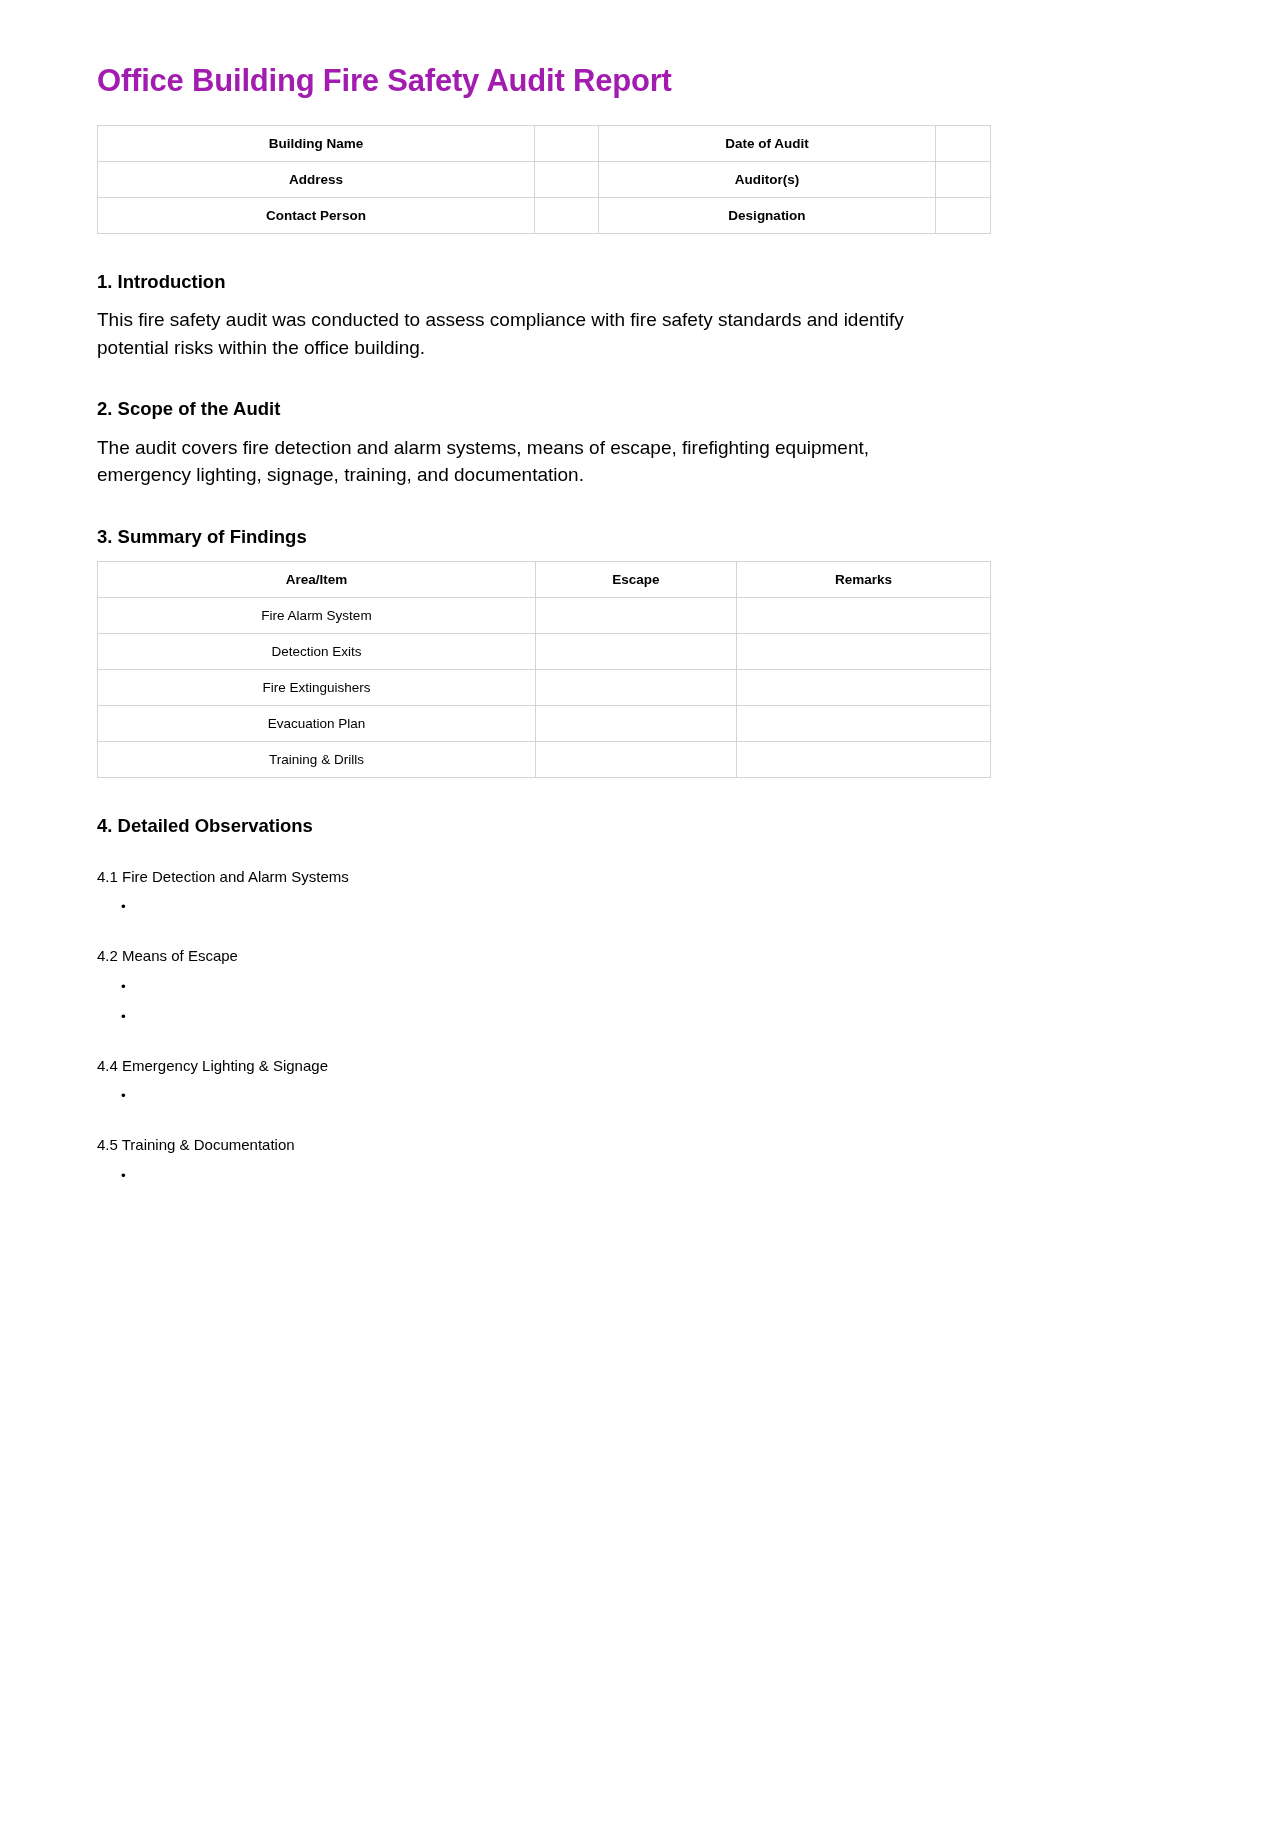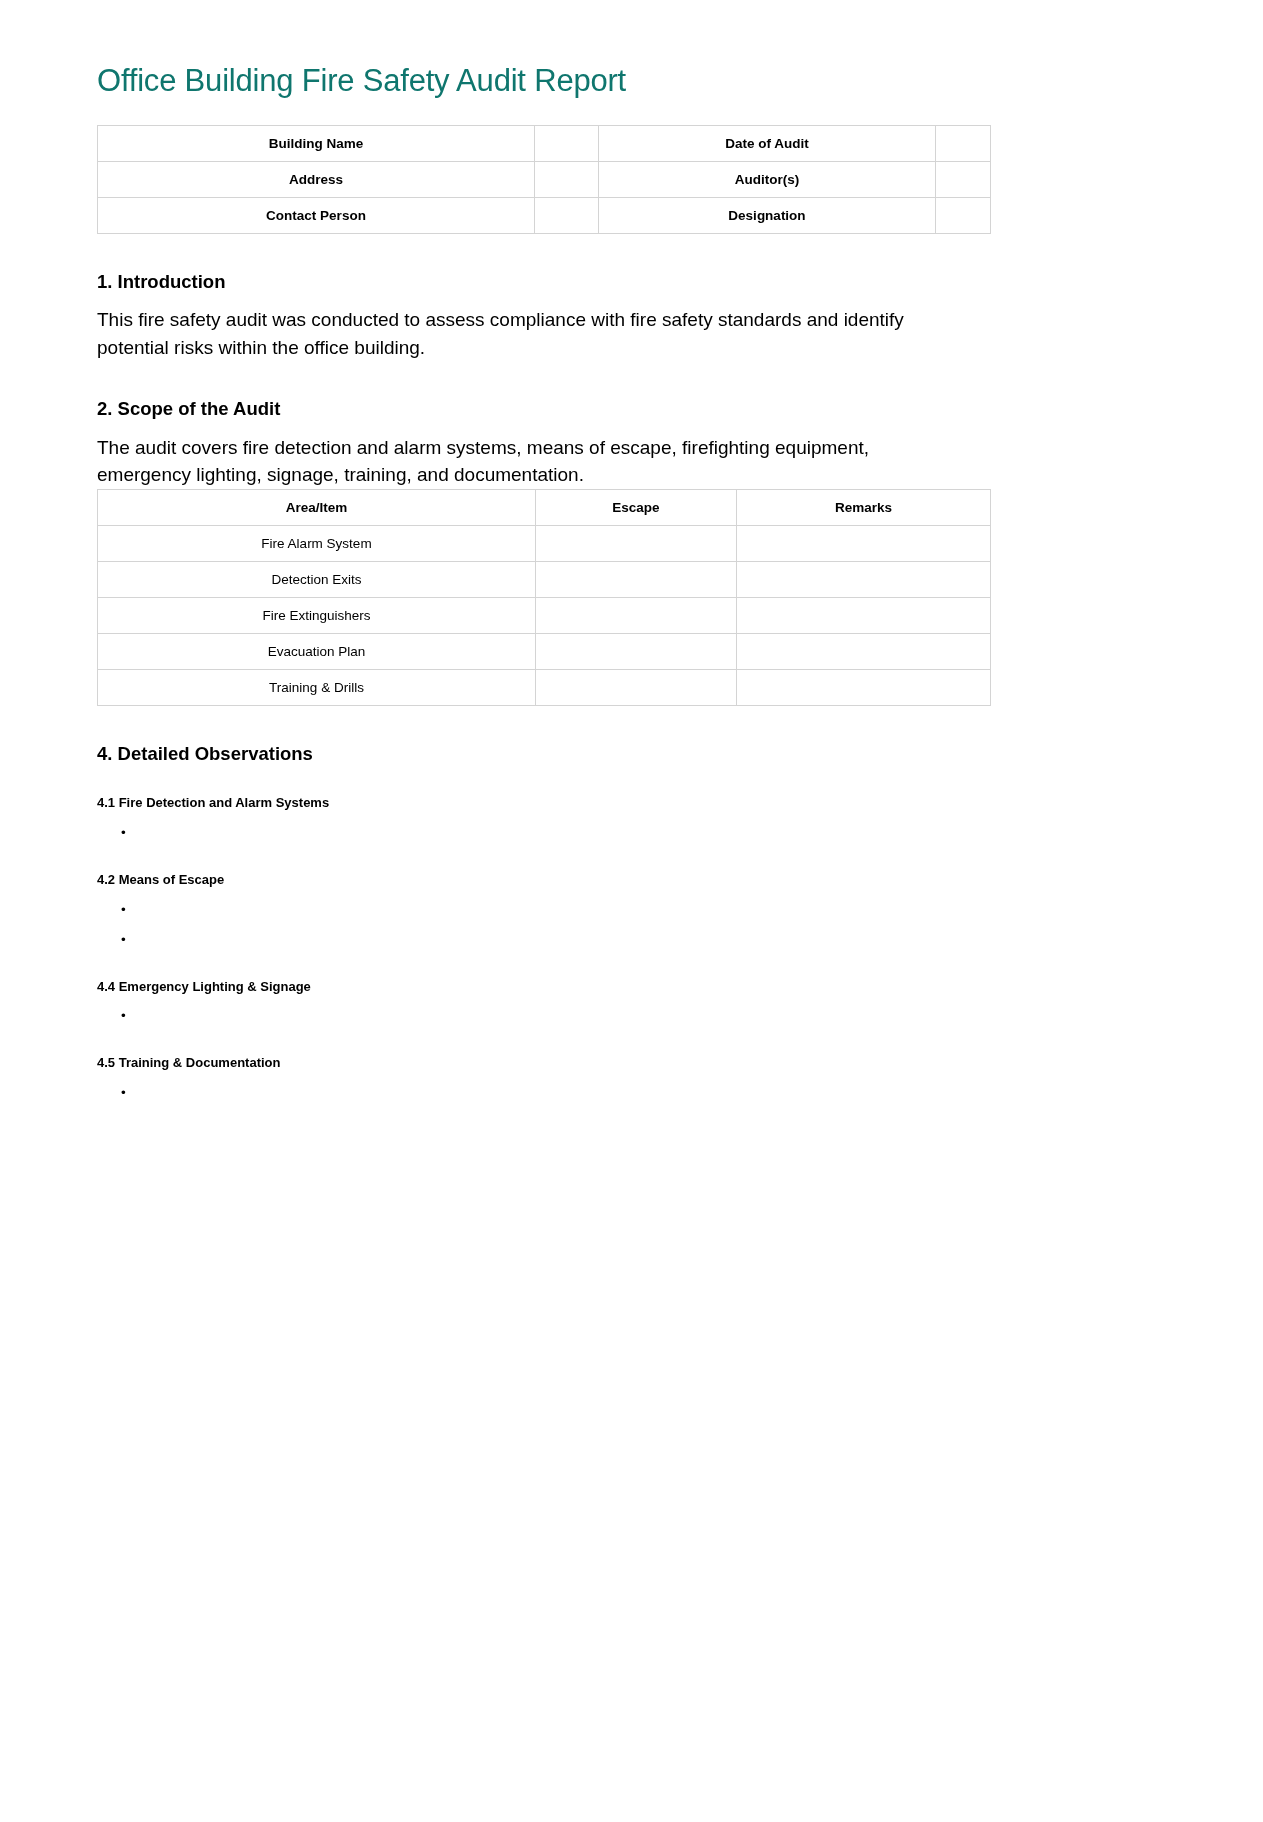--- a/index.html
+++ b/index.html
@@ -17,25 +17,25 @@
   .page {
     position: relative;
     width: 1263px;
     height: 1822px;
     background: #ffffff;
     box-sizing: border-box;
     padding: 62px 97px 0 97px;
   }
   .doc-title {
     font-size: 31px;
-    font-weight: normal;
+    font-weight: bold;
     letter-spacing: -0.2px;
     margin: 0 0 26px 0;
     line-height: 1.2;
-    color: #0f766e;
+    color: #a21caf;
   }
 
   
   table.doc-table {
     border-collapse: collapse;
     width: 893px;
     table-layout: fixed;
     font-size: 13.5px;
   }
   table.doc-table td, table.doc-table th {
@@ -77,22 +77,22 @@
     margin: 36px 0 13px 0;
     line-height: 1.25;
   }
   p.body-text {
     font-size: 19px;
     line-height: 1.45;
     margin: 0;
     max-width: 845px;
   }
   h3.sub-heading {
-    font-size: 13px;
-    font-weight: bold;
+    font-size: 15px;
+    font-weight: normal;
     margin: 30px 0 0 0;
     line-height: 1.3;
   }
   ul.obs-list {
     margin: 13px 0 0 0;
     padding-left: 40px;
     list-style: none;
   }
   ul.obs-list li {
     font-size: 13.5px;
@@ -143,20 +143,21 @@
       </tr>
     </tbody>
   </table>
 
   <h2 class="section-heading">1. Introduction</h2>
   <p class="body-text">This fire safety audit was conducted to assess compliance with fire safety standards and identify potential risks within the office building.</p>
 
   <h2 class="section-heading">2. Scope of the Audit</h2>
   <p class="body-text">The audit covers fire detection and alarm systems, means of escape, firefighting equipment, emergency lighting, signage, training, and documentation.</p>
 
+  <h2 class="section-heading">3. Summary of Findings</h2>
 
   <table class="doc-table findings-table">
     <colgroup>
         <col class="f1">
         <col class="f2">
         <col class="f3">
       </colgroup>
     <thead>
       <tr>
         <th>Area/Item</th>

